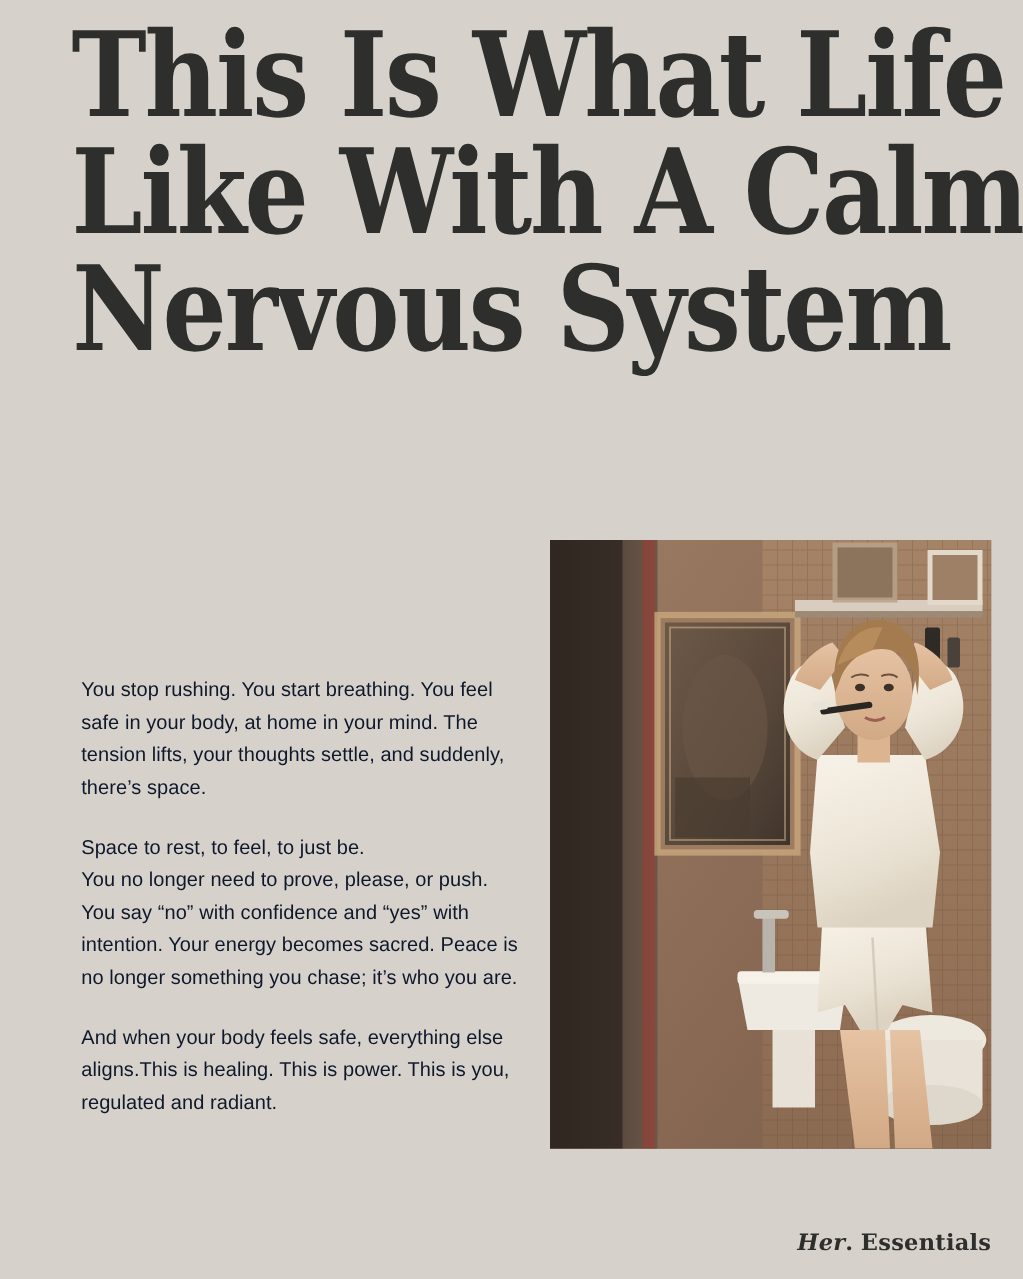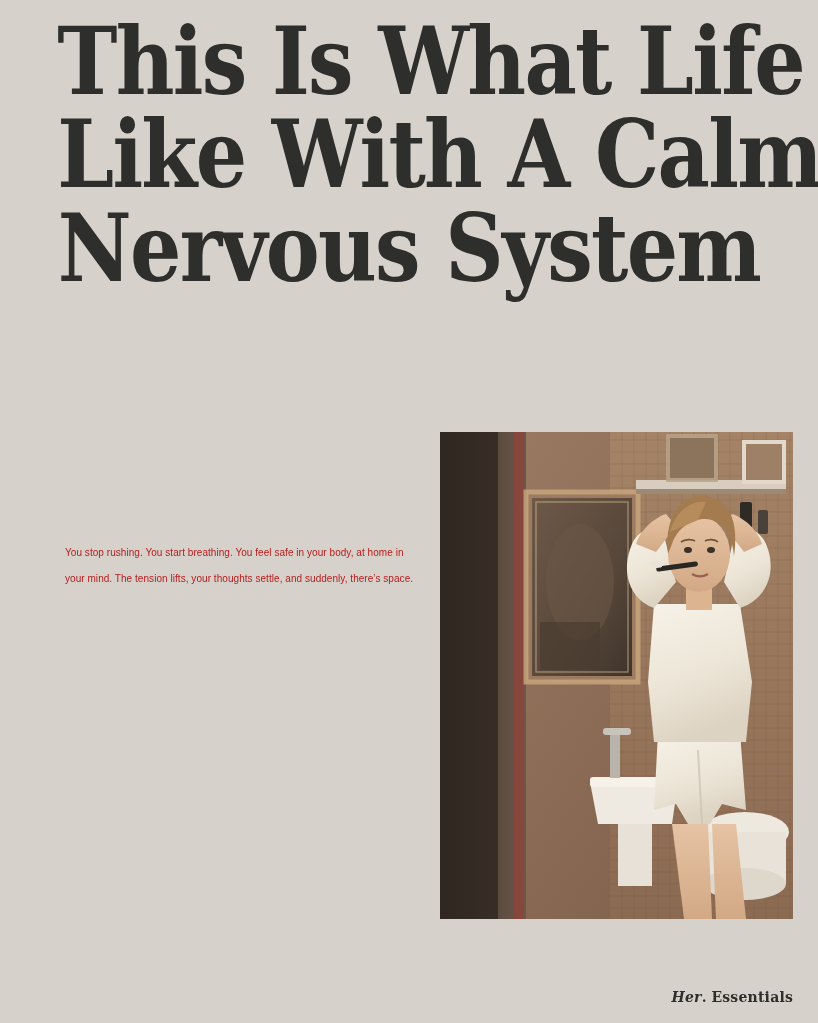--- a/index.html
+++ b/index.html
@@ -55,23 +55,23 @@
     transform-origin: center;
     margin-top: 6px;
   }
 
   
   .body-copy {
     position: absolute;
     left: 65px;
     top: 540px;
     width: 350px;
-    font-size: 10px;
+    font-size: 16px;
     line-height: 26px;
-    color: #b91c1c;
+    color: #0f172a;
     letter-spacing: 0.05px;
   }
   .body-copy p {
     margin: 0 0 22px 0;
   }
   .body-copy p:last-child { margin-bottom: 0; }
 
   
   .photo {
     position: absolute;
@@ -83,21 +83,21 @@
     background: #7d6253;
   }
   .photo svg { display: block; }
 
   
   .footer {
     position: absolute;
     right: 25px;
     bottom: 18px;
     font-family: "DejaVu Serif", "Liberation Serif", serif;
-    font-size: 14px;
+    font-size: 18px;
     color: #2e2f2c;
     letter-spacing: 0.2px;
   }
   .footer .her {
     font-style: italic;
     font-weight: 700;
   }
   .footer .ess {
     font-weight: 700;
   }
@@ -108,20 +108,23 @@
 <div class="page">
 
   <div class="headline">
     <span class="line l1">This Is What Life Feels</span>
     <span class="line l2">Like With A Calm</span>
     <span class="line l3">Nervous System</span>
   </div>
 
   <div class="body-copy">
     <p>You stop rushing. You start breathing. You feel safe in your body, at home in your mind. The tension lifts, your thoughts settle, and suddenly, there’s space.</p>
+    <p style="white-space: pre-line;">Space to rest, to feel, to just be.
+You no longer need to prove, please, or push. You say “no” with confidence and “yes” with intention. Your energy becomes sacred. Peace is no longer something you chase; it’s who you are.</p>
+    <p>And when your body feels safe, everything else aligns.This is healing. This is power. This is you, regulated and radiant.</p>
   </div>
 
   <div class="photo">
     <svg width="353" height="487" viewBox="0 0 353 487" xmlns="http://www.w3.org/2000/svg" aria-hidden="true">
       <defs>
         <linearGradient id="wallg" x1="0" y1="0" x2="1" y2="1">
           <stop offset="0%" stop-color="#9c7c64"></stop>
           <stop offset="55%" stop-color="#8a6a54"></stop>
           <stop offset="100%" stop-color="#7a5c49"></stop>
         </linearGradient>

